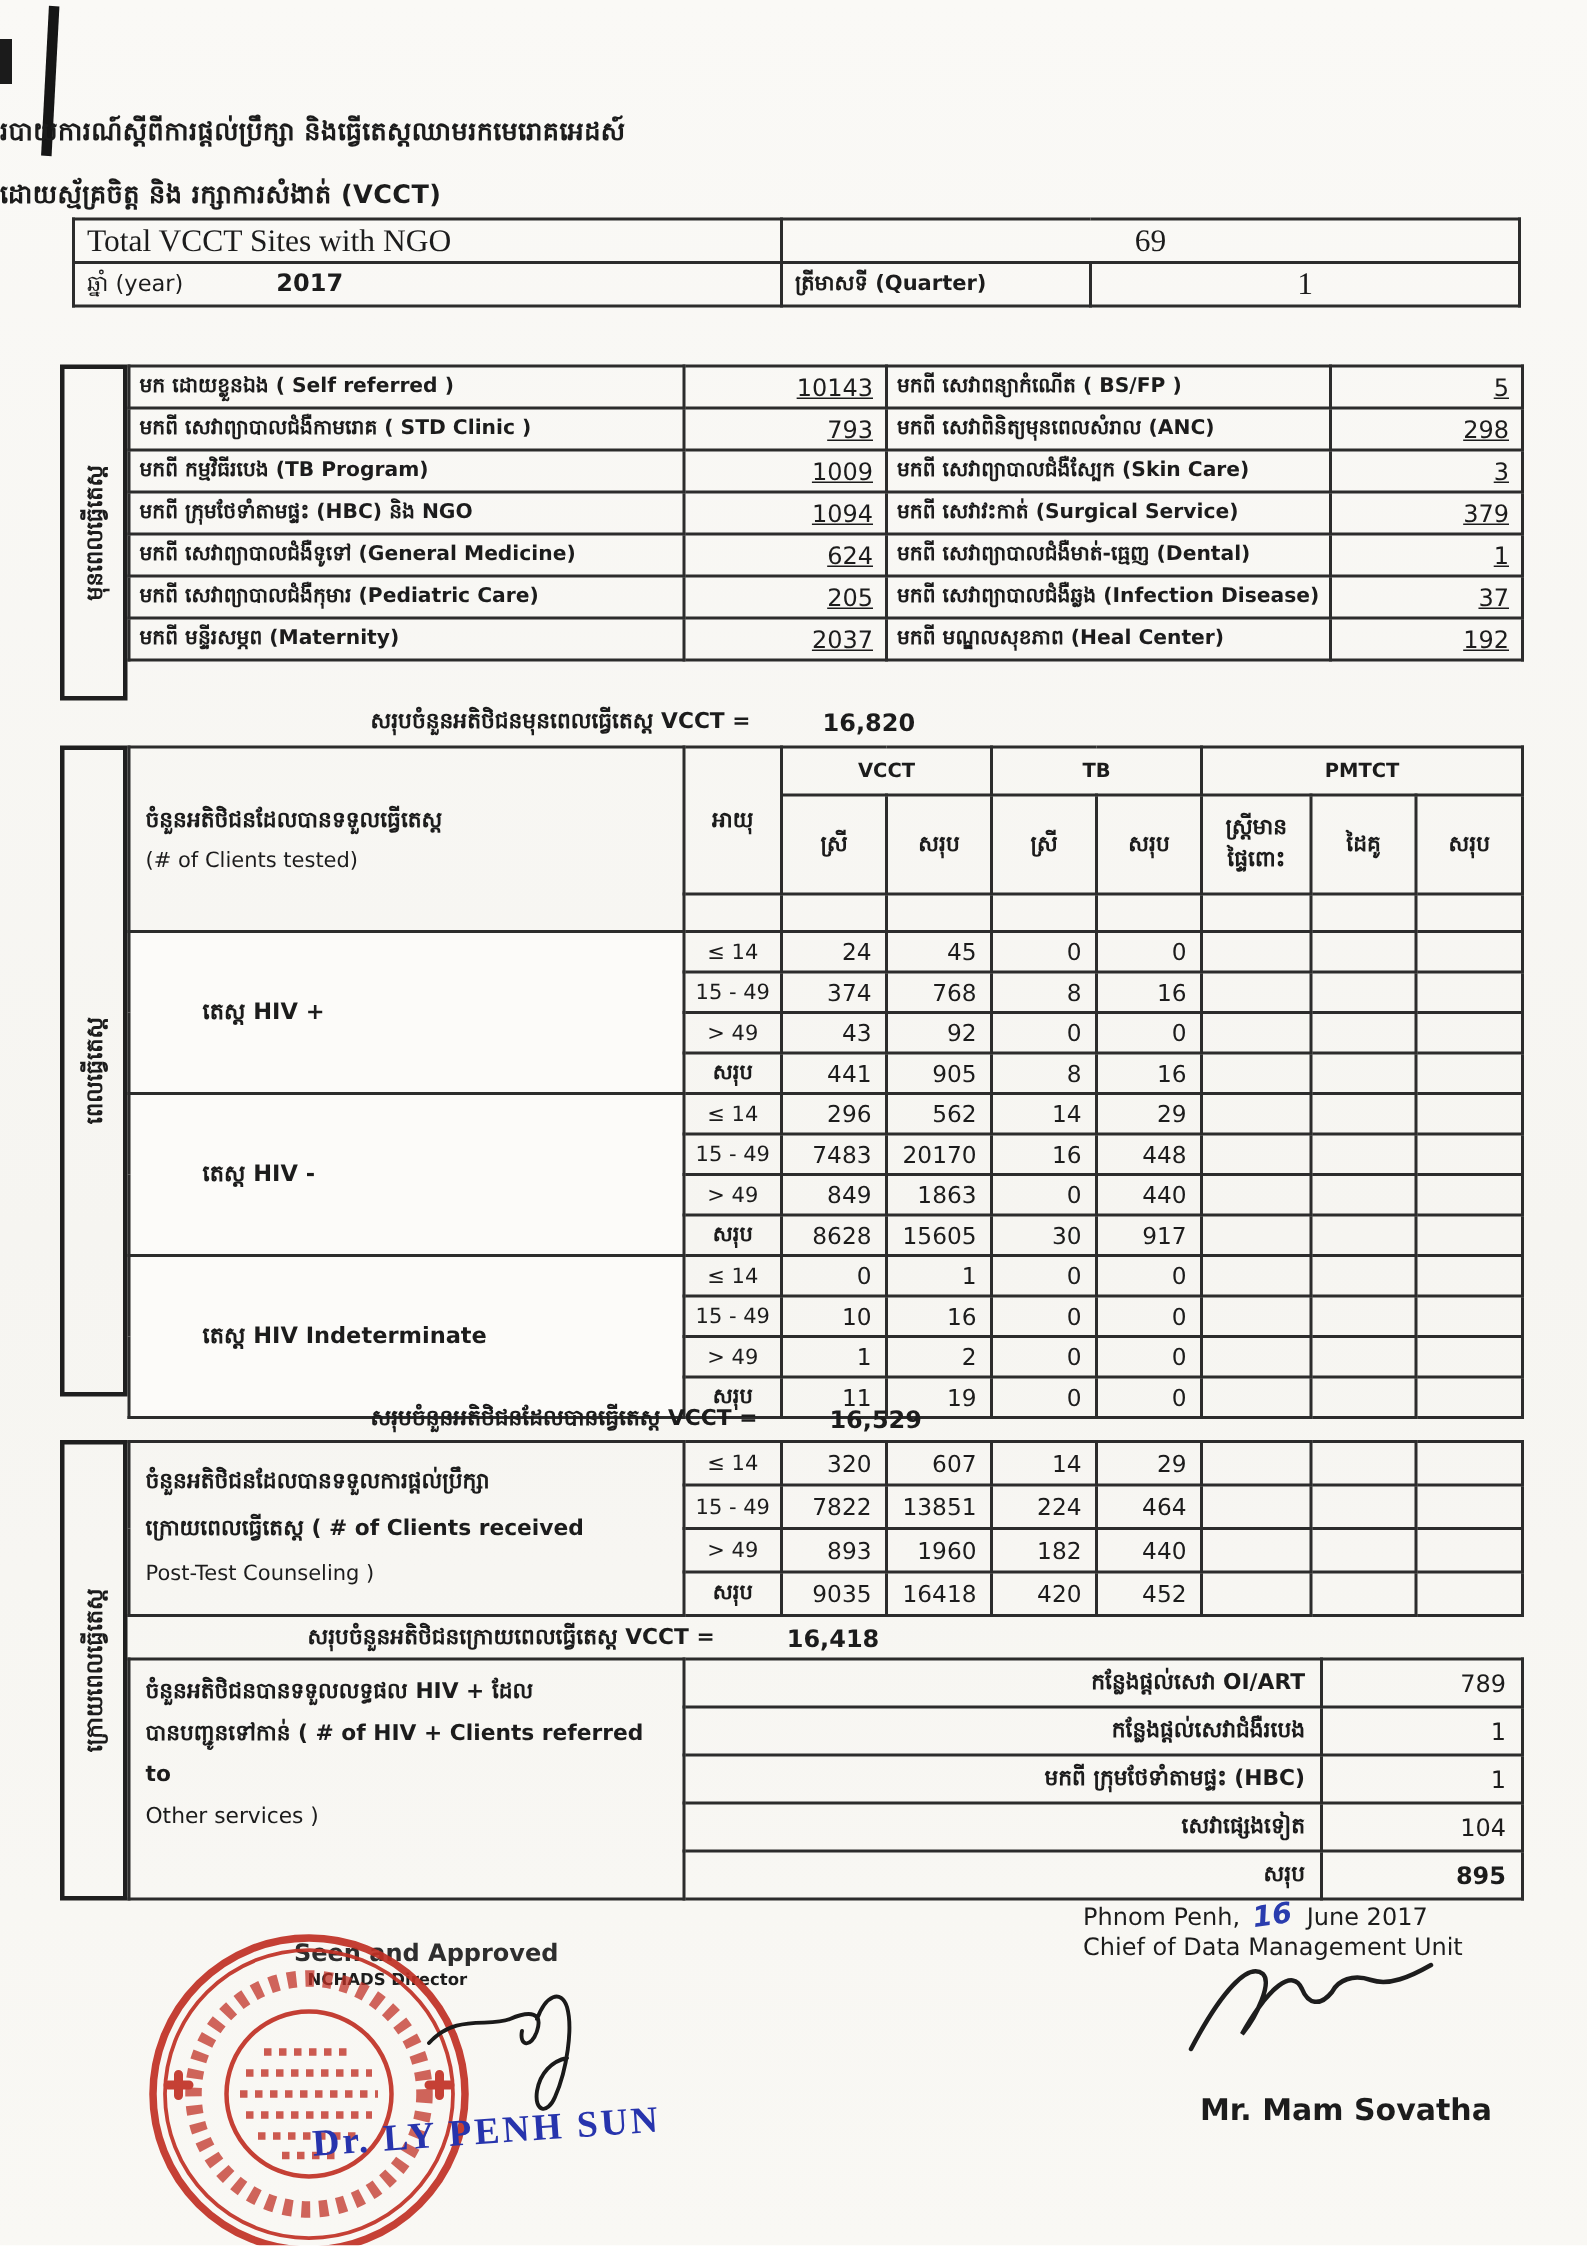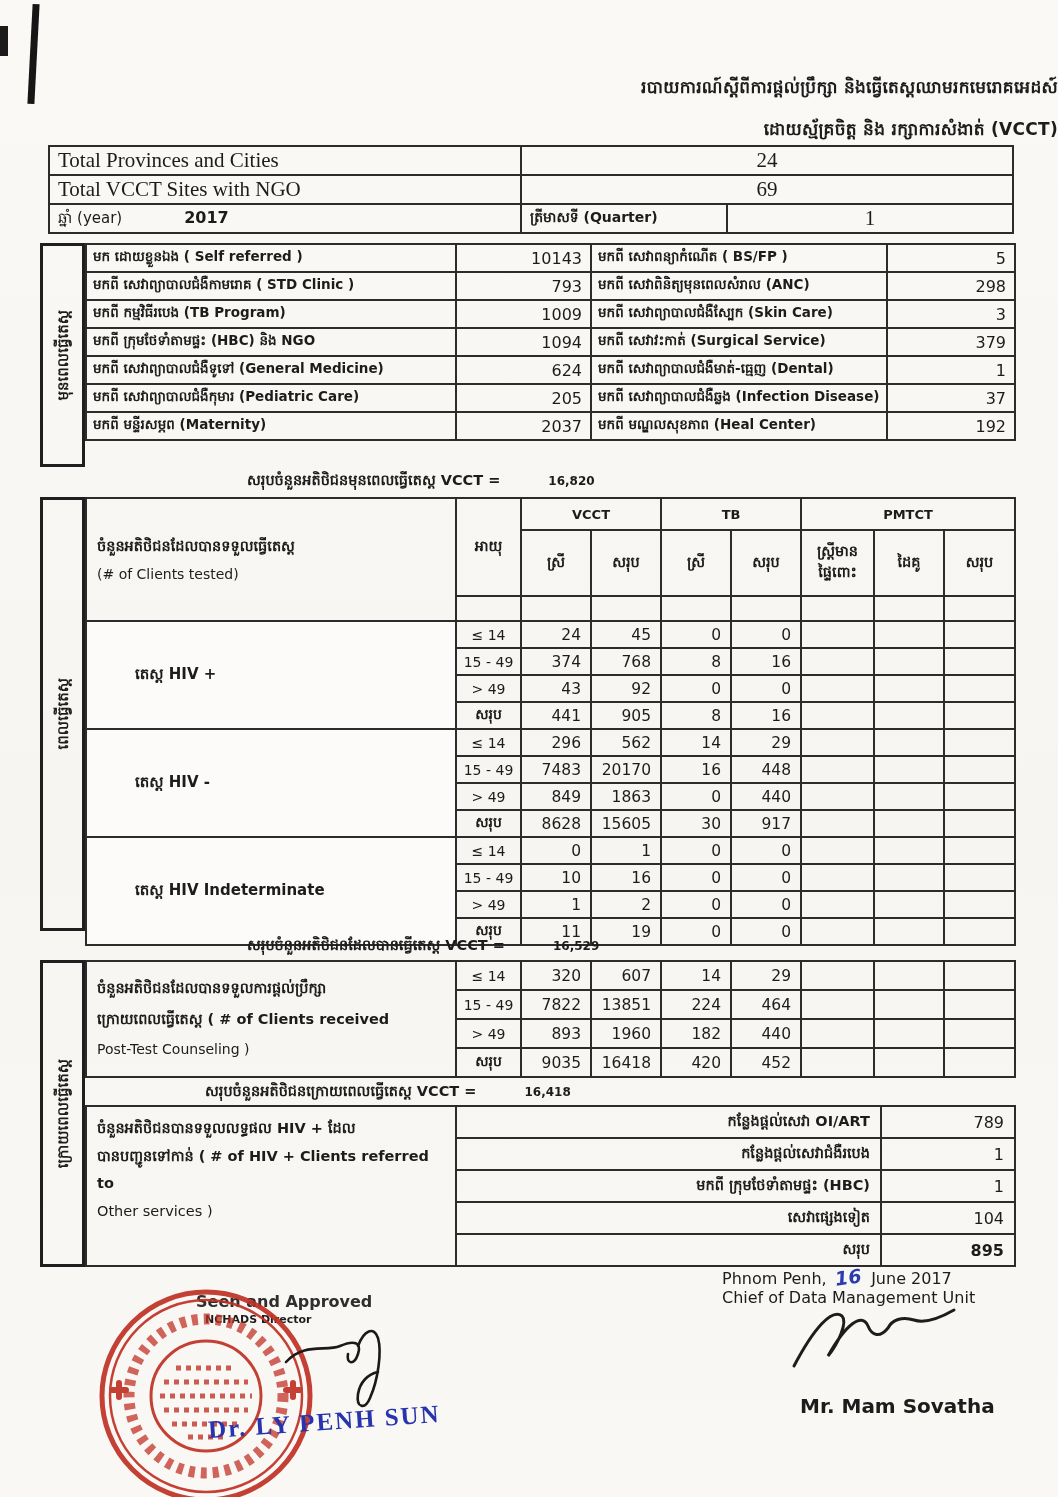--- a/index.html
+++ b/index.html
@@ -6,21 +6,21 @@
   html,body { background:#ffffff; }
   .page {
     position:relative; width:1058px; height:1497px;
     background:linear-gradient(180deg,#faf9f6 0%, #f6f5f1 55%, #f9f8f4 100%);
     font-family:"DejaVu Sans", sans-serif; color:#1c1c1c; overflow:hidden;
   }
   
   .art-line { position:absolute; left:30px; top:4px; width:7px; height:100px; background:#161616; transform:rotate(3deg); }
   .art-dot  { position:absolute; left:0px; top:26px; width:8px; height:30px; background:#1b1b1b; }
 
-  .title { position:absolute; width:100%; text-align:right; font-weight:bold; font-size:17px; letter-spacing:.3px; }
+  .title { position:absolute; width:100%; text-align:left; font-weight:bold; font-size:17px; letter-spacing:.3px; }
   .title.l1 { top:76px; }
   .title.l2 { top:118px; }
 
   table { border-collapse:collapse; table-layout:fixed; }
   td, th { border:2px solid #2c2c2c; overflow:hidden; }
 
   
   .meta { position:absolute; left:48px; top:145px; width:964px; }
   .meta td { height:29px; font-family:"Liberation Serif", serif; font-size:21px; padding:0 8px; }
   .meta .val { text-align:center; }
@@ -30,26 +30,26 @@
 
   
   .sidebox { position:absolute; left:40px; width:45px; border:3px solid #1f1f1f; display:flex; align-items:center; justify-content:center; }
   .sidebox span { writing-mode:vertical-rl; transform:rotate(180deg); font-weight:bold; font-size:15px; white-space:nowrap; }
 
   
   .referral { position:absolute; left:85px; top:243px; width:929px; }
   .referral td { height:28px; }
   .referral .hd { font-weight:600; font-size:14px; padding:0 6px; }
   .referral .lab { font-weight:600; font-size:13.5px; padding:0 6px; }
-  .referral .num { text-align:right; font-size:16px; padding:0 8px; }
+  .referral .num { text-align:right; font-size:16px; padding:0 8px;text-decoration:underline; }
 
   
   .summary { position:absolute; left:85px; width:929px; height:26px; display:flex; align-items:center; font-weight:bold; }
   .summary .slab { margin-left:162px; font-size:14.5px; }
-  .summary .sval { margin-left:48px; font-size:12px; }
+  .summary .sval { margin-left:48px; font-size:16px; }
 
   
   .grid { position:absolute; left:85px; width:929px; }
   .grid td, .grid th { font-size:14px; }
   .grid .num { text-align:right; font-size:15.5px; padding:0 9px; }
   .grid .agec { text-align:center; font-size:14px; }
   .grid .sum .agec { font-weight:bold; }
   .grid th { font-weight:600; }
   .grid .grp { height:32px; font-size:13px; font-weight:600; border-bottom:2px solid #2c2c2c; }
   .grid .sub { height:66px; font-weight:bold; font-size:14.5px; }
@@ -90,24 +90,20 @@
   <div class="title l1">របាយការណ៍ស្តីពីការផ្តល់ប្រឹក្សា និងធ្វើតេស្តឈាមរកមេរោគអេដស៍</div>
   <div class="title l2">ដោយស្ម័គ្រចិត្ត និង រក្សាការសំងាត់ (VCCT)</div>
 
   <table class="meta">
     <colgroup>
         <col style="width:472px">
         <col style="width:206px">
         <col style="width:286px">
       </colgroup>
     <tbody>
-        <tr>
-      <td>Total Provinces and Cities</td>
-      <td class="val" colspan="2">24</td>
-    </tr>
     <tr>
       <td>Total VCCT Sites with NGO</td>
       <td class="val" colspan="2">69</td>
     </tr>
     <tr>
       <td class="yr">
         <span>ឆ្នាំ (year)</span><b>2017</b>
       </td>
       <td class="ql">ត្រីមាសទី (Quarter)</td>
       <td class="val">1</td>

